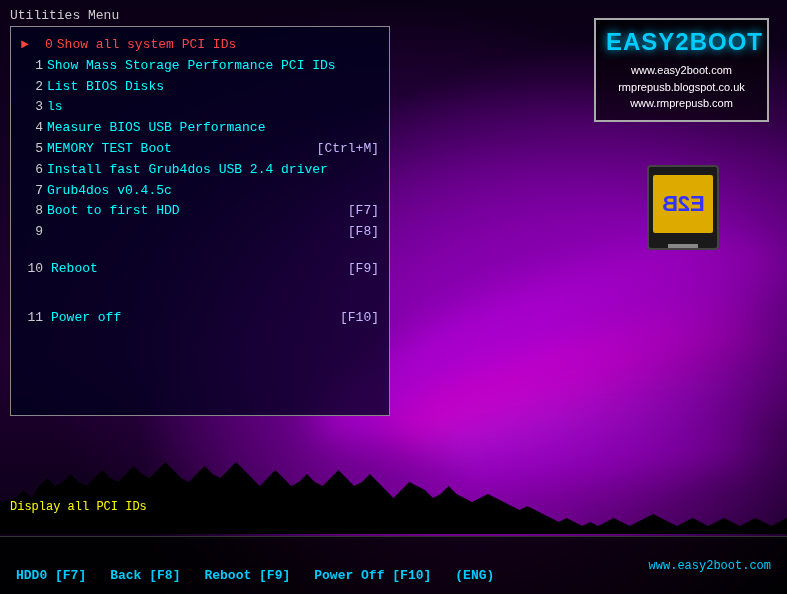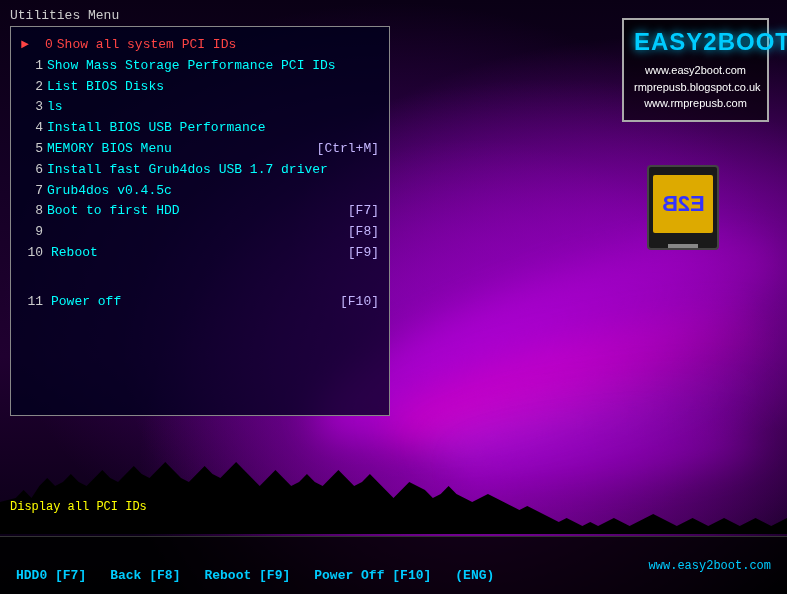--- a/index.html
+++ b/index.html
@@ -177,21 +177,21 @@
       left: 10px;
       color: #ffff00;
       font-size: 12px;
     }
 
     
     .logo-box {
       position: absolute;
       top: 18px;
       right: 18px;
-      width: 147px;
+      width: 175px;
       background: rgba(0,0,0,0.6);
       border: 2px solid #aaaaaa;
       padding: 8px 10px;
       text-align: center;
     }
 
     .logo-title {
       color: #00ccff;
       font-size: 24px;
       font-weight: bold;
@@ -295,34 +295,34 @@
     <span class="label">List BIOS Disks</span>
   </div>
 
   <div class="menu-item">
     <span class="num">&nbsp;3</span>
     <span class="label">ls</span>
   </div>
 
   <div class="menu-item">
     <span class="num">&nbsp;4</span>
-    <span class="label">Install BIOS USB Performance</span>
+    <span class="label">Measure BIOS USB Performance</span>
   </div>
 
   <div class="menu-item" style="display:flex; justify-content: space-between;">
     <span style="display:flex; align-items:baseline;">
       <span class="num">&nbsp;5</span>
-      <span class="label">MEMORY BIOS Menu</span>
+      <span class="label">MEMORY TEST Boot</span>
     </span>
     <span class="shortcut">[Ctrl+M]</span>
   </div>
 
   <div class="menu-item">
     <span class="num">&nbsp;6</span>
-    <span class="label">Install fast Grub4dos USB 1.7 driver</span>
+    <span class="label">Install fast Grub4dos USB 2.4 driver</span>
   </div>
 
   <div class="menu-item">
     <span class="num">&nbsp;7</span>
     <span class="label">Grub4dos v0.4.5c</span>
   </div>
 
   <div class="menu-item" style="display:flex; justify-content: space-between;">
     <span style="display:flex; align-items:baseline;">
       <span class="num">&nbsp;8</span>
@@ -332,21 +332,21 @@
   </div>
 
   <div class="menu-item" style="display:flex; justify-content: space-between;">
     <span style="display:flex; align-items:baseline;">
       <span class="num">&nbsp;9</span>
     </span>
     <span class="shortcut">[F8]</span>
   </div>
 
   <div class="menu-item" style="display:flex; justify-content: space-between;">
-    <span style="display:flex; align-items:center;">
+    <span style="display:flex; align-items:center;margin-top:16px;">
       <span class="num">10</span>
       <span class="label" style="margin-left:4px;">Reboot</span>
     </span>
     <span class="shortcut">[F9]</span>
   </div>
 
   <div class="menu-item" style="display:flex; justify-content: space-between;">
     <span style="display:flex; align-items:baseline;">
       <span class="num">11</span>
       <span class="label" style="margin-left:4px;margin-top:28px;">Power off</span>

